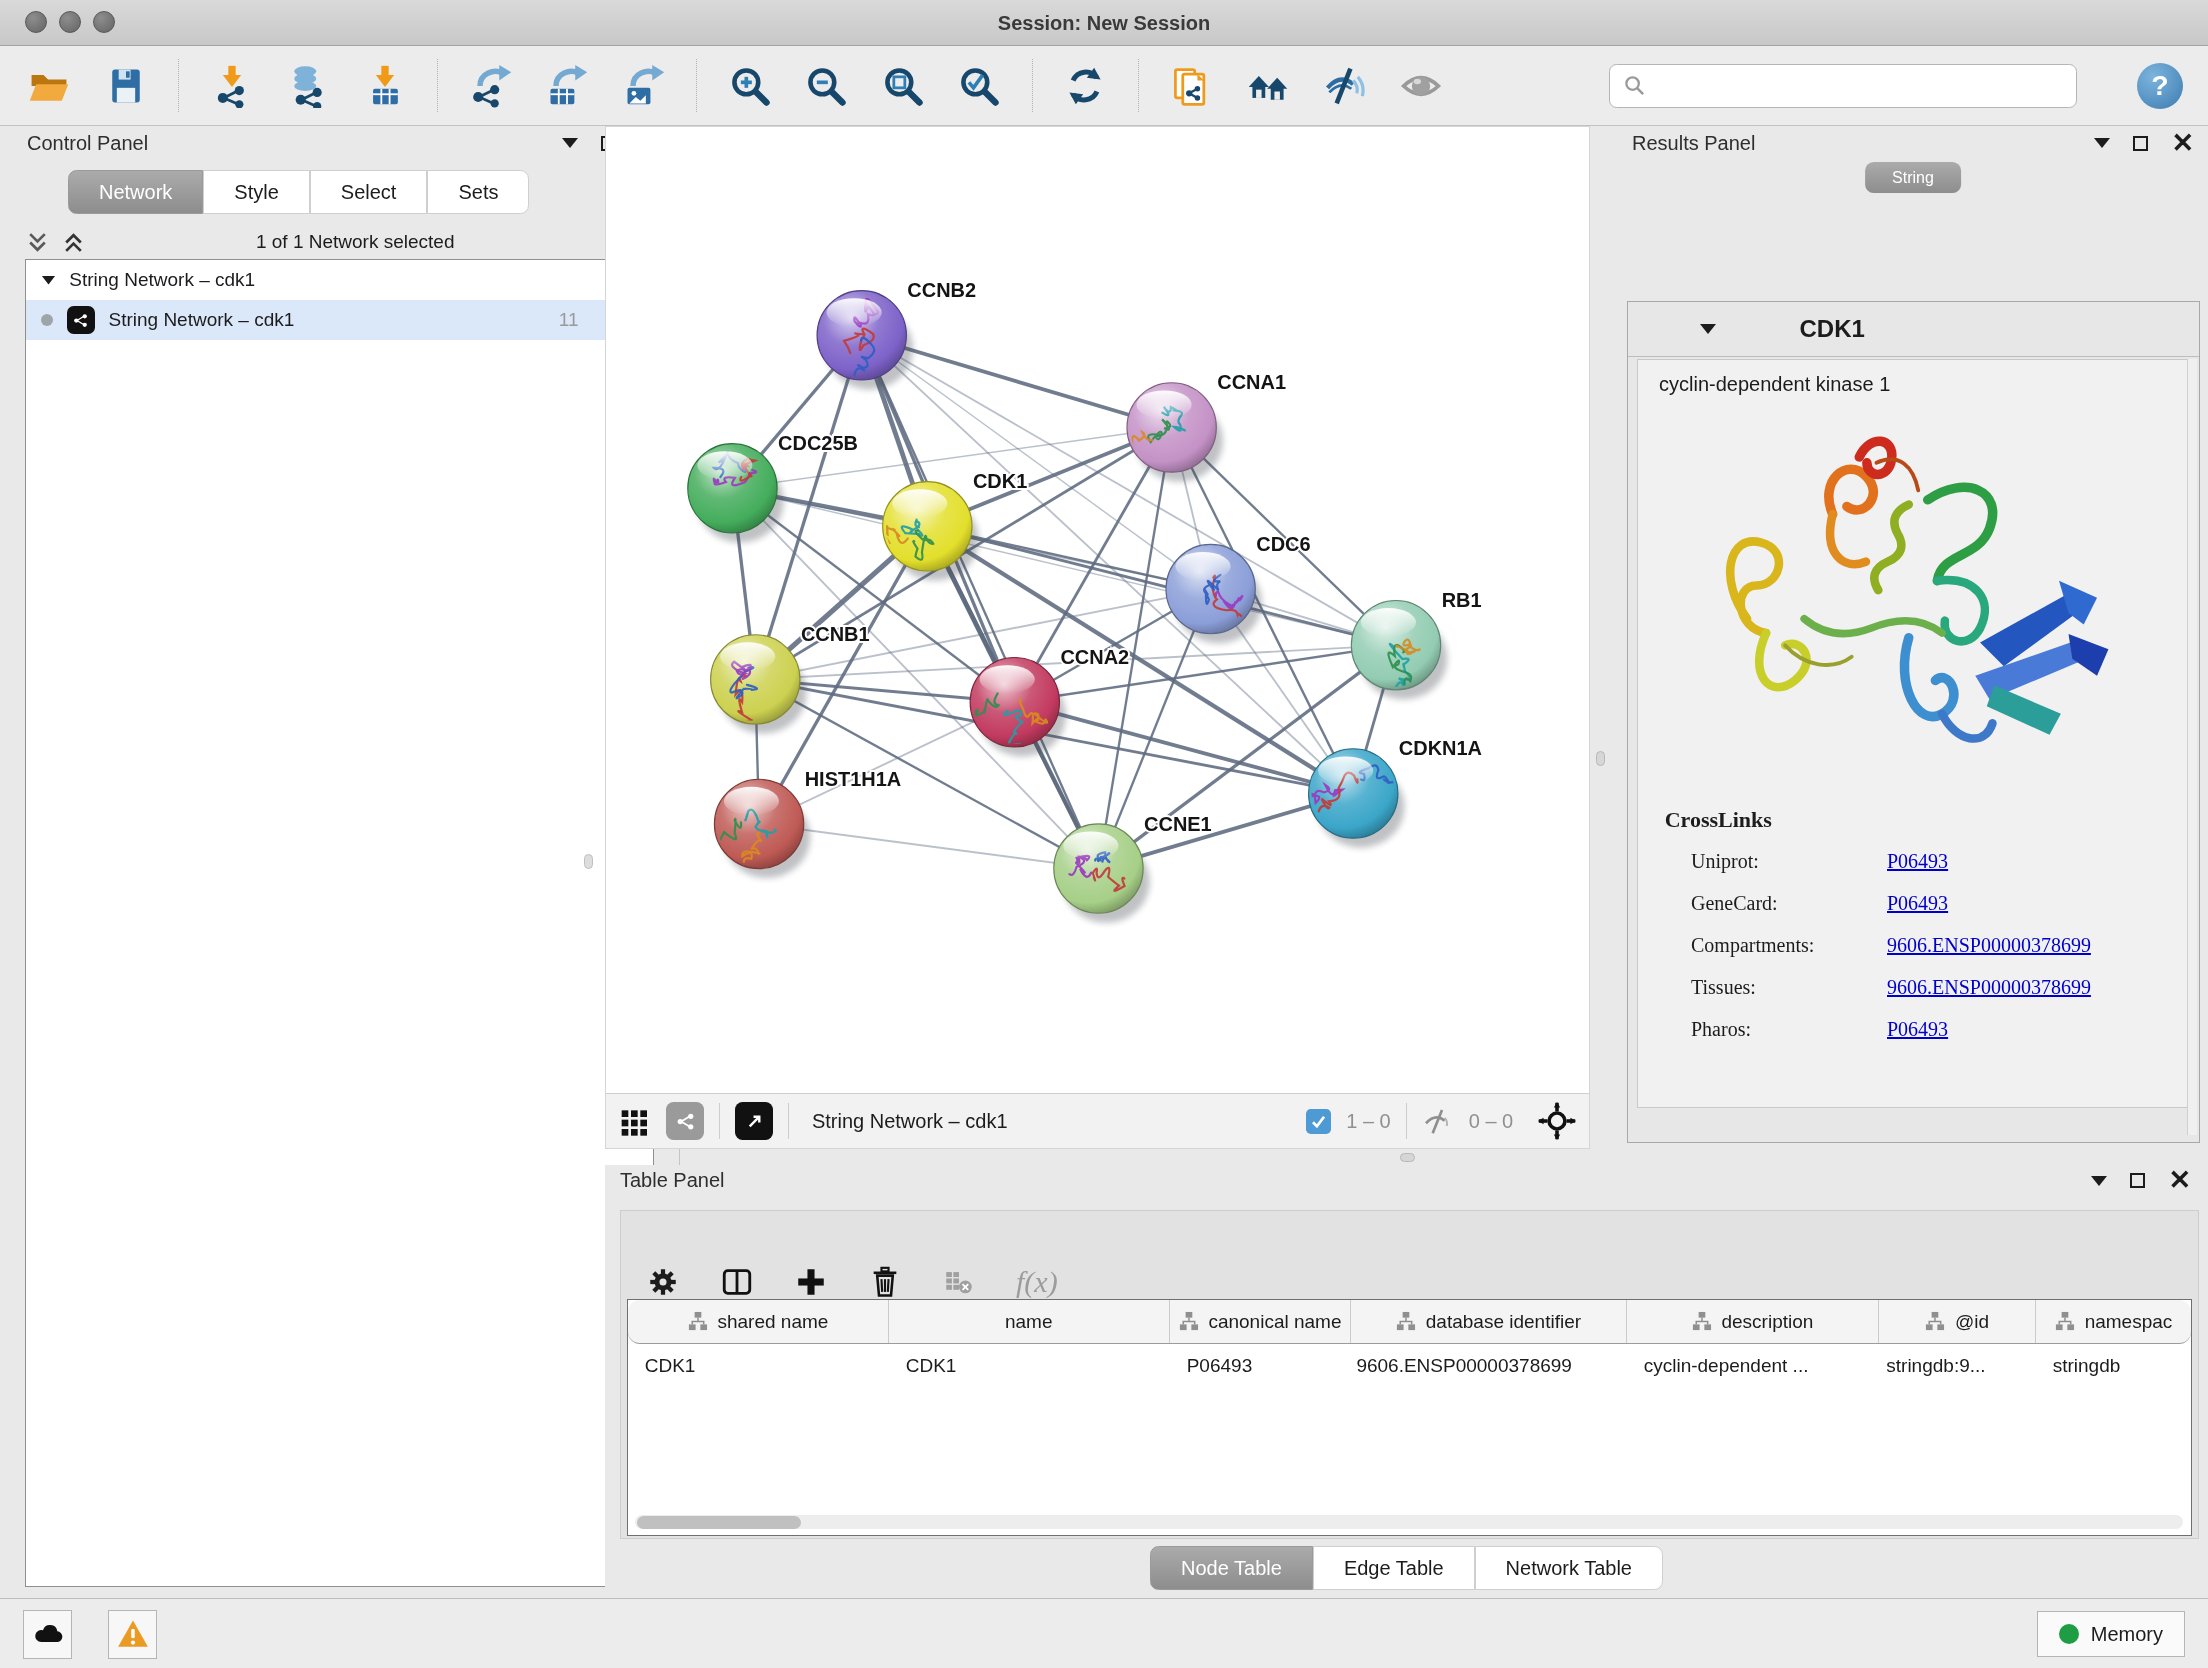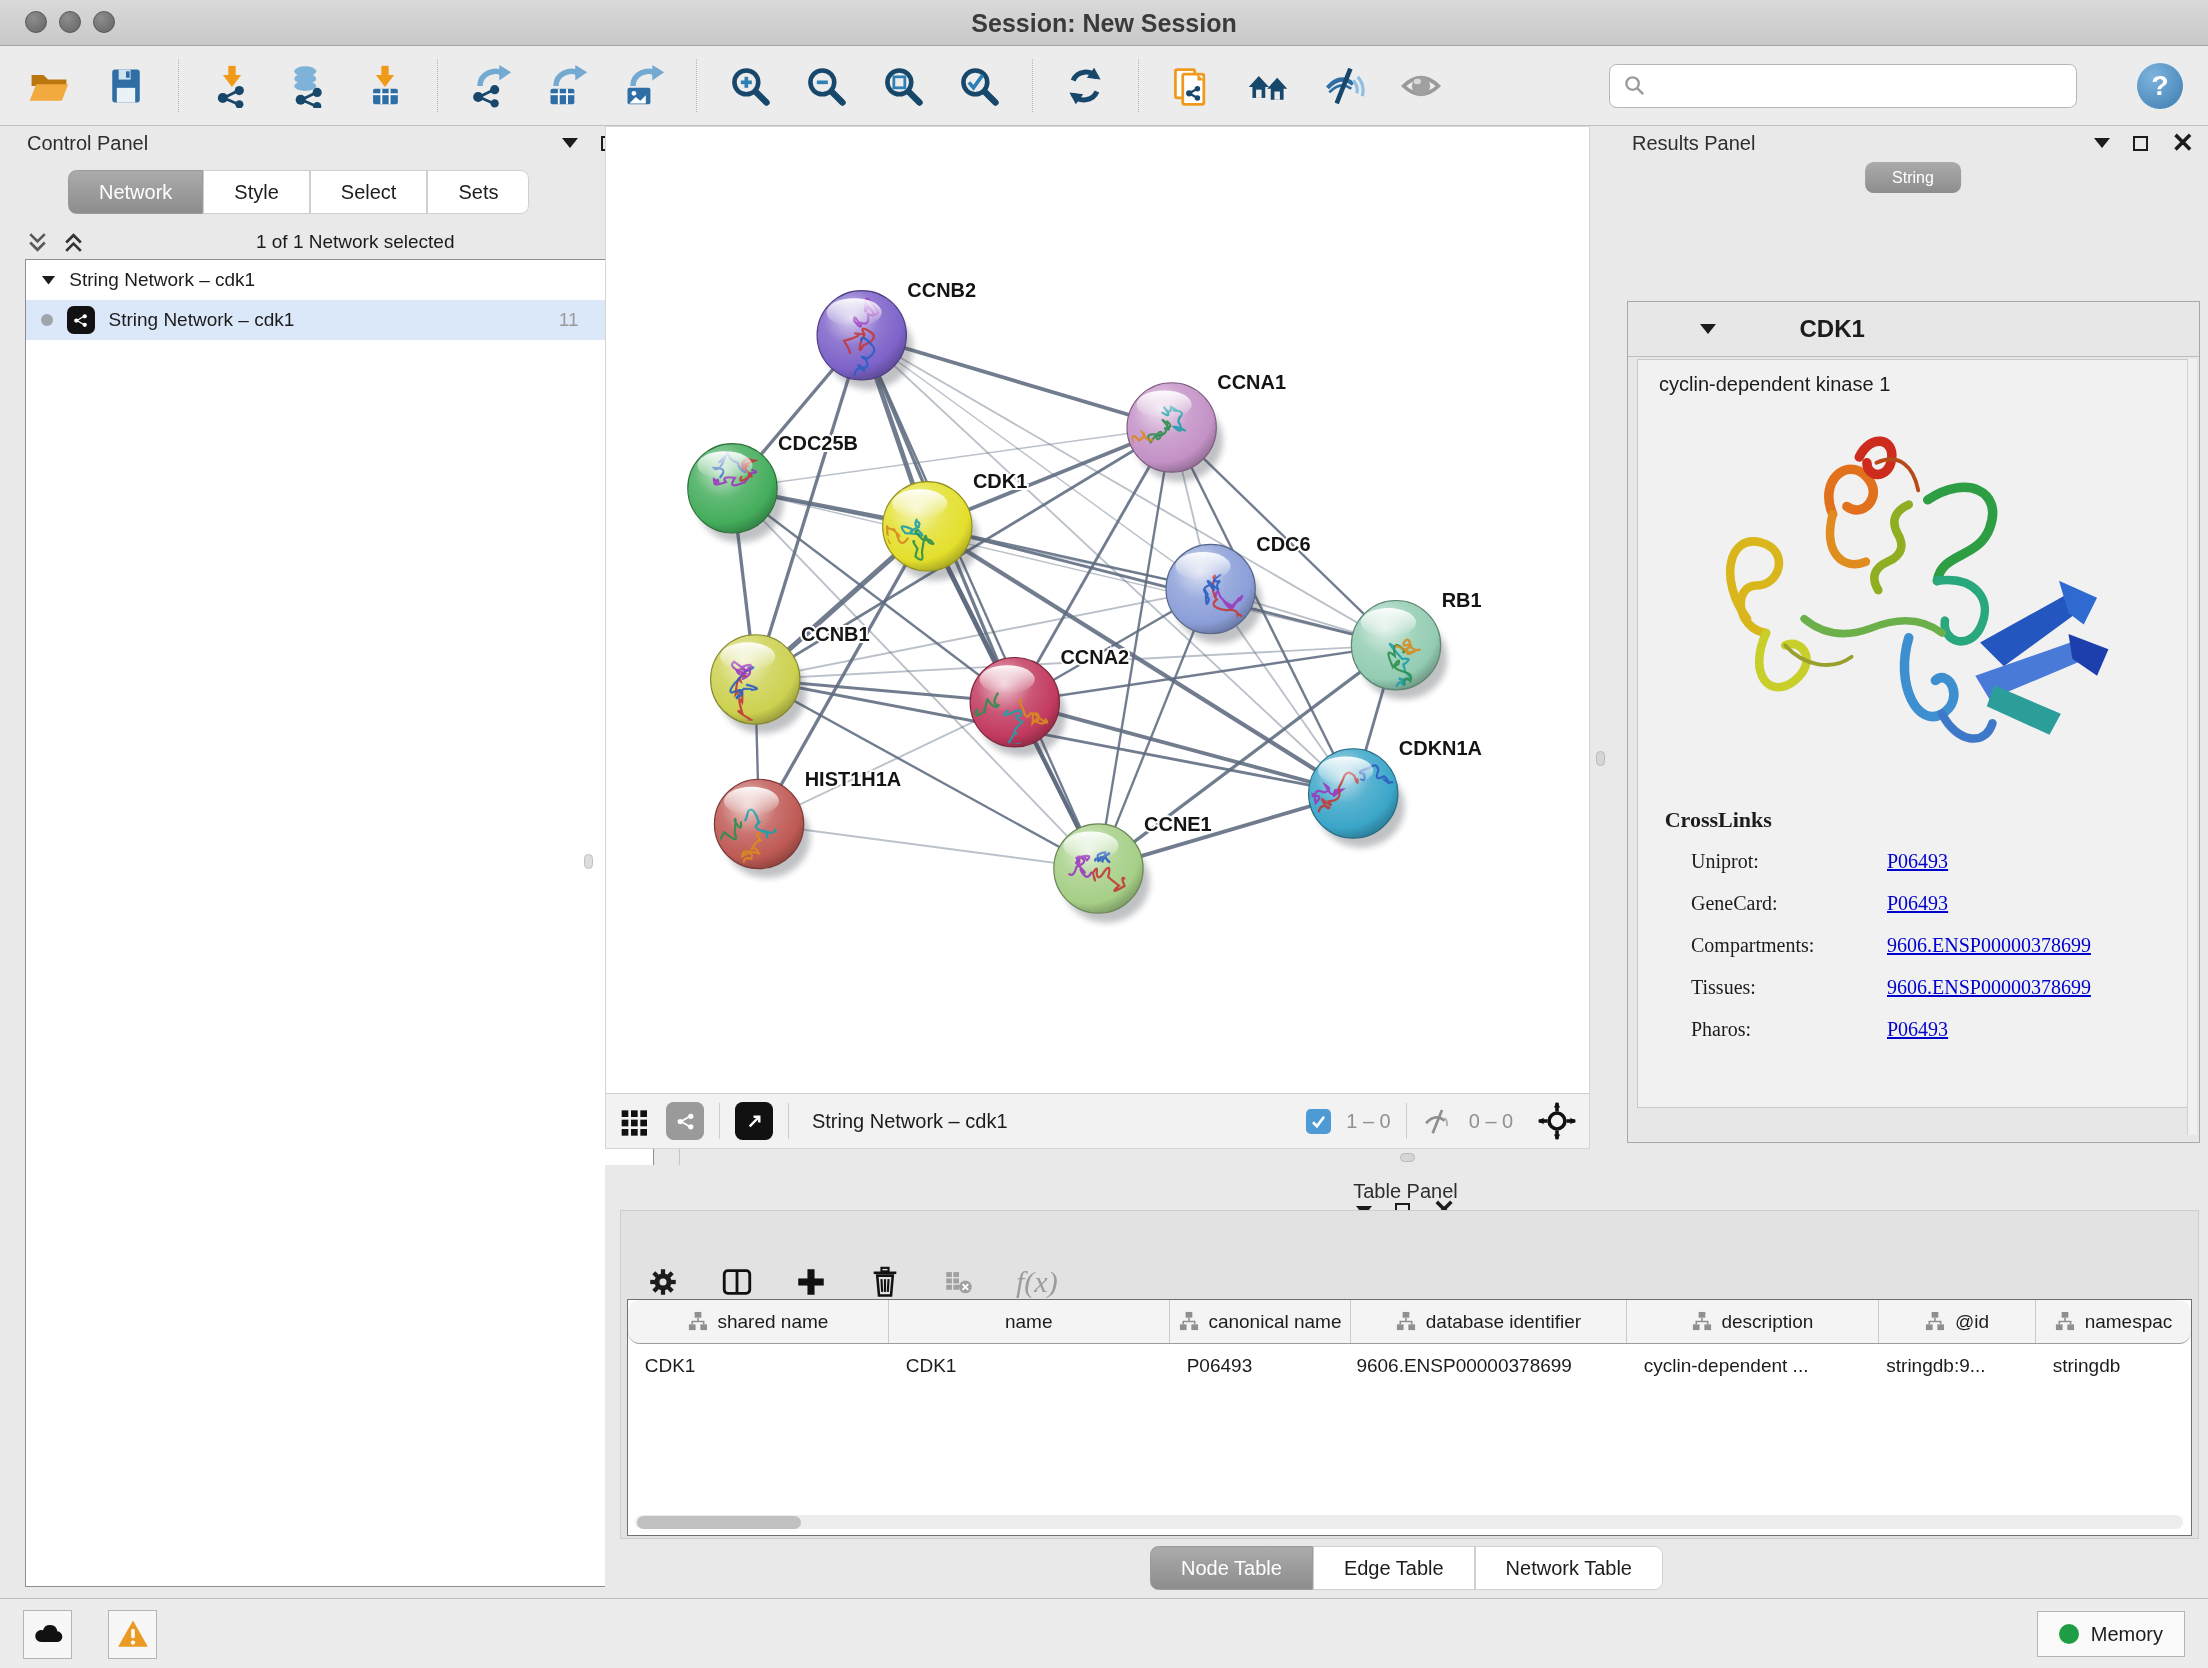--- a/index.html
+++ b/index.html
@@ -5,21 +5,21 @@
   * { margin:0; padding:0; box-sizing:border-box; }
   html,body { width:2208px; height:1668px; }
   body { position:relative; background:#e9e9e9; font-family:"Liberation Sans",sans-serif; color:#1c1c1c; overflow:hidden; font-size:19px; }
   svg { display:block; }
 
   
   .titlebar { position:absolute; top:0; left:0; right:0; height:46px;
     background:linear-gradient(#d9d9d9,#c8c8c8); border-bottom:1px solid #a3a3a3; }
   .traffic { position:absolute; top:11.4px; width:22px; height:22px; border-radius:50%;
     background:radial-gradient(circle at 35% 30%, #8d8d8d, #646464); border:1px solid #585858; }
-  .title-text { text-align:center; line-height:46px; font-size:25px; font-weight:bold; color:#3a3a3a; }
+  .title-text { text-align:center; line-height:46px; font-size:20px; font-weight:bold; color:#3a3a3a; }
 
   
   .toolbar { position:absolute; top:46px; left:0; right:0; height:80px; background:#ececec;
     border-bottom:1px solid #c2c2c2; display:flex; align-items:center; gap:28.5px; padding:0 25px; }
   .tb-btn { width:48px; height:48px; display:flex; align-items:center; justify-content:center; cursor:pointer; }
   .tb-sep { height:53px; border-left:1.9px dotted #b2b2b2; }
   .search-box { margin-left:auto; width:468px; height:44px; background:#fff; border:1px solid #b5b5b5;
     border-radius:7.6px; display:flex; align-items:center; gap:9.5px; padding:0 13.3px; }
   .search-box input { border:none; outline:none; flex:1; font-size:19px; font-family:"Liberation Sans",sans-serif; background:transparent; }
   .help-btn { margin-left:32px; width:46px; height:46px; border-radius:50%;
@@ -82,21 +82,21 @@
   .prot-desc { font-size:20px; }
   .prot-img { margin:3.8px auto 0; width:447px; }
   .xl-title { font-family:"Liberation Serif",serif; font-weight:bold; font-size:22px; margin:19px 0 7.6px 5.7px; }
   .xl-row { display:flex; font-family:"Liberation Serif",serif; font-size:20px; padding:9.5px 0 9.5px 32px; }
   .xl-row .xl-label { width:196px; }
   .xl-row a { color:#0000cd; text-decoration:underline; }
   .rp-scroll { position:absolute; right:1.9px; top:57px; bottom:7.6px; width:9.5px; background:#f0f0f0; border-left:1px solid #d0d0d0; }
 
   
   #table-panel { position:absolute; left:605px; top:1165px; right:0; height:433px; background:#e9e9e9; }
-  .tp-head { position:absolute; top:15px; left:15px; right:17px; display:flex; justify-content:space-between; align-items:center;flex-direction:column; }
+  .tp-head { position:absolute; top:4px; left:15px; right:17px; display:flex; justify-content:space-between; align-items:center; }
   .tp-inner { position:absolute; top:45px; left:15px; right:9.5px; height:329px; background:#e2e2e2; border:1px solid #cdcdcd; }
   .tp-toolbar { height:88px; display:flex; align-items:flex-end; gap:40px; padding-left:25px; }
   .fx { font-family:"Liberation Serif",serif; font-style:italic; font-size:30px; color:#9c9c9c; }
   .table-box { position:absolute; left:5.7px; right:5.7px; top:88px; bottom:1.9px; background:#fff; border:1.9px solid #6f6f6f; overflow:hidden; }
   .thead { display:flex; height:44px; background:#f4f4f4; border-bottom:1px solid #9c9c9c;border-radius:12px; }
   .th { display:flex; align-items:center; justify-content:center; gap:9.5px; font-size:19px; border-right:1px solid #cbcbcb; overflow:hidden; white-space:nowrap; cursor:pointer; }
   .trow { display:flex; height:44px; }
   .td { display:flex; align-items:center; padding-left:17px; font-size:19px; overflow:hidden; white-space:nowrap; }
   .hscroll { position:absolute; left:7.6px; right:7.6px; bottom:5.7px; height:14.3px; background:#ededed; border-radius:7.6px; }
   .hthumb { position:absolute; left:1.9px; top:1px; width:164px; height:12.4px; background:#c0c0c0; border-radius:6.7px; }

